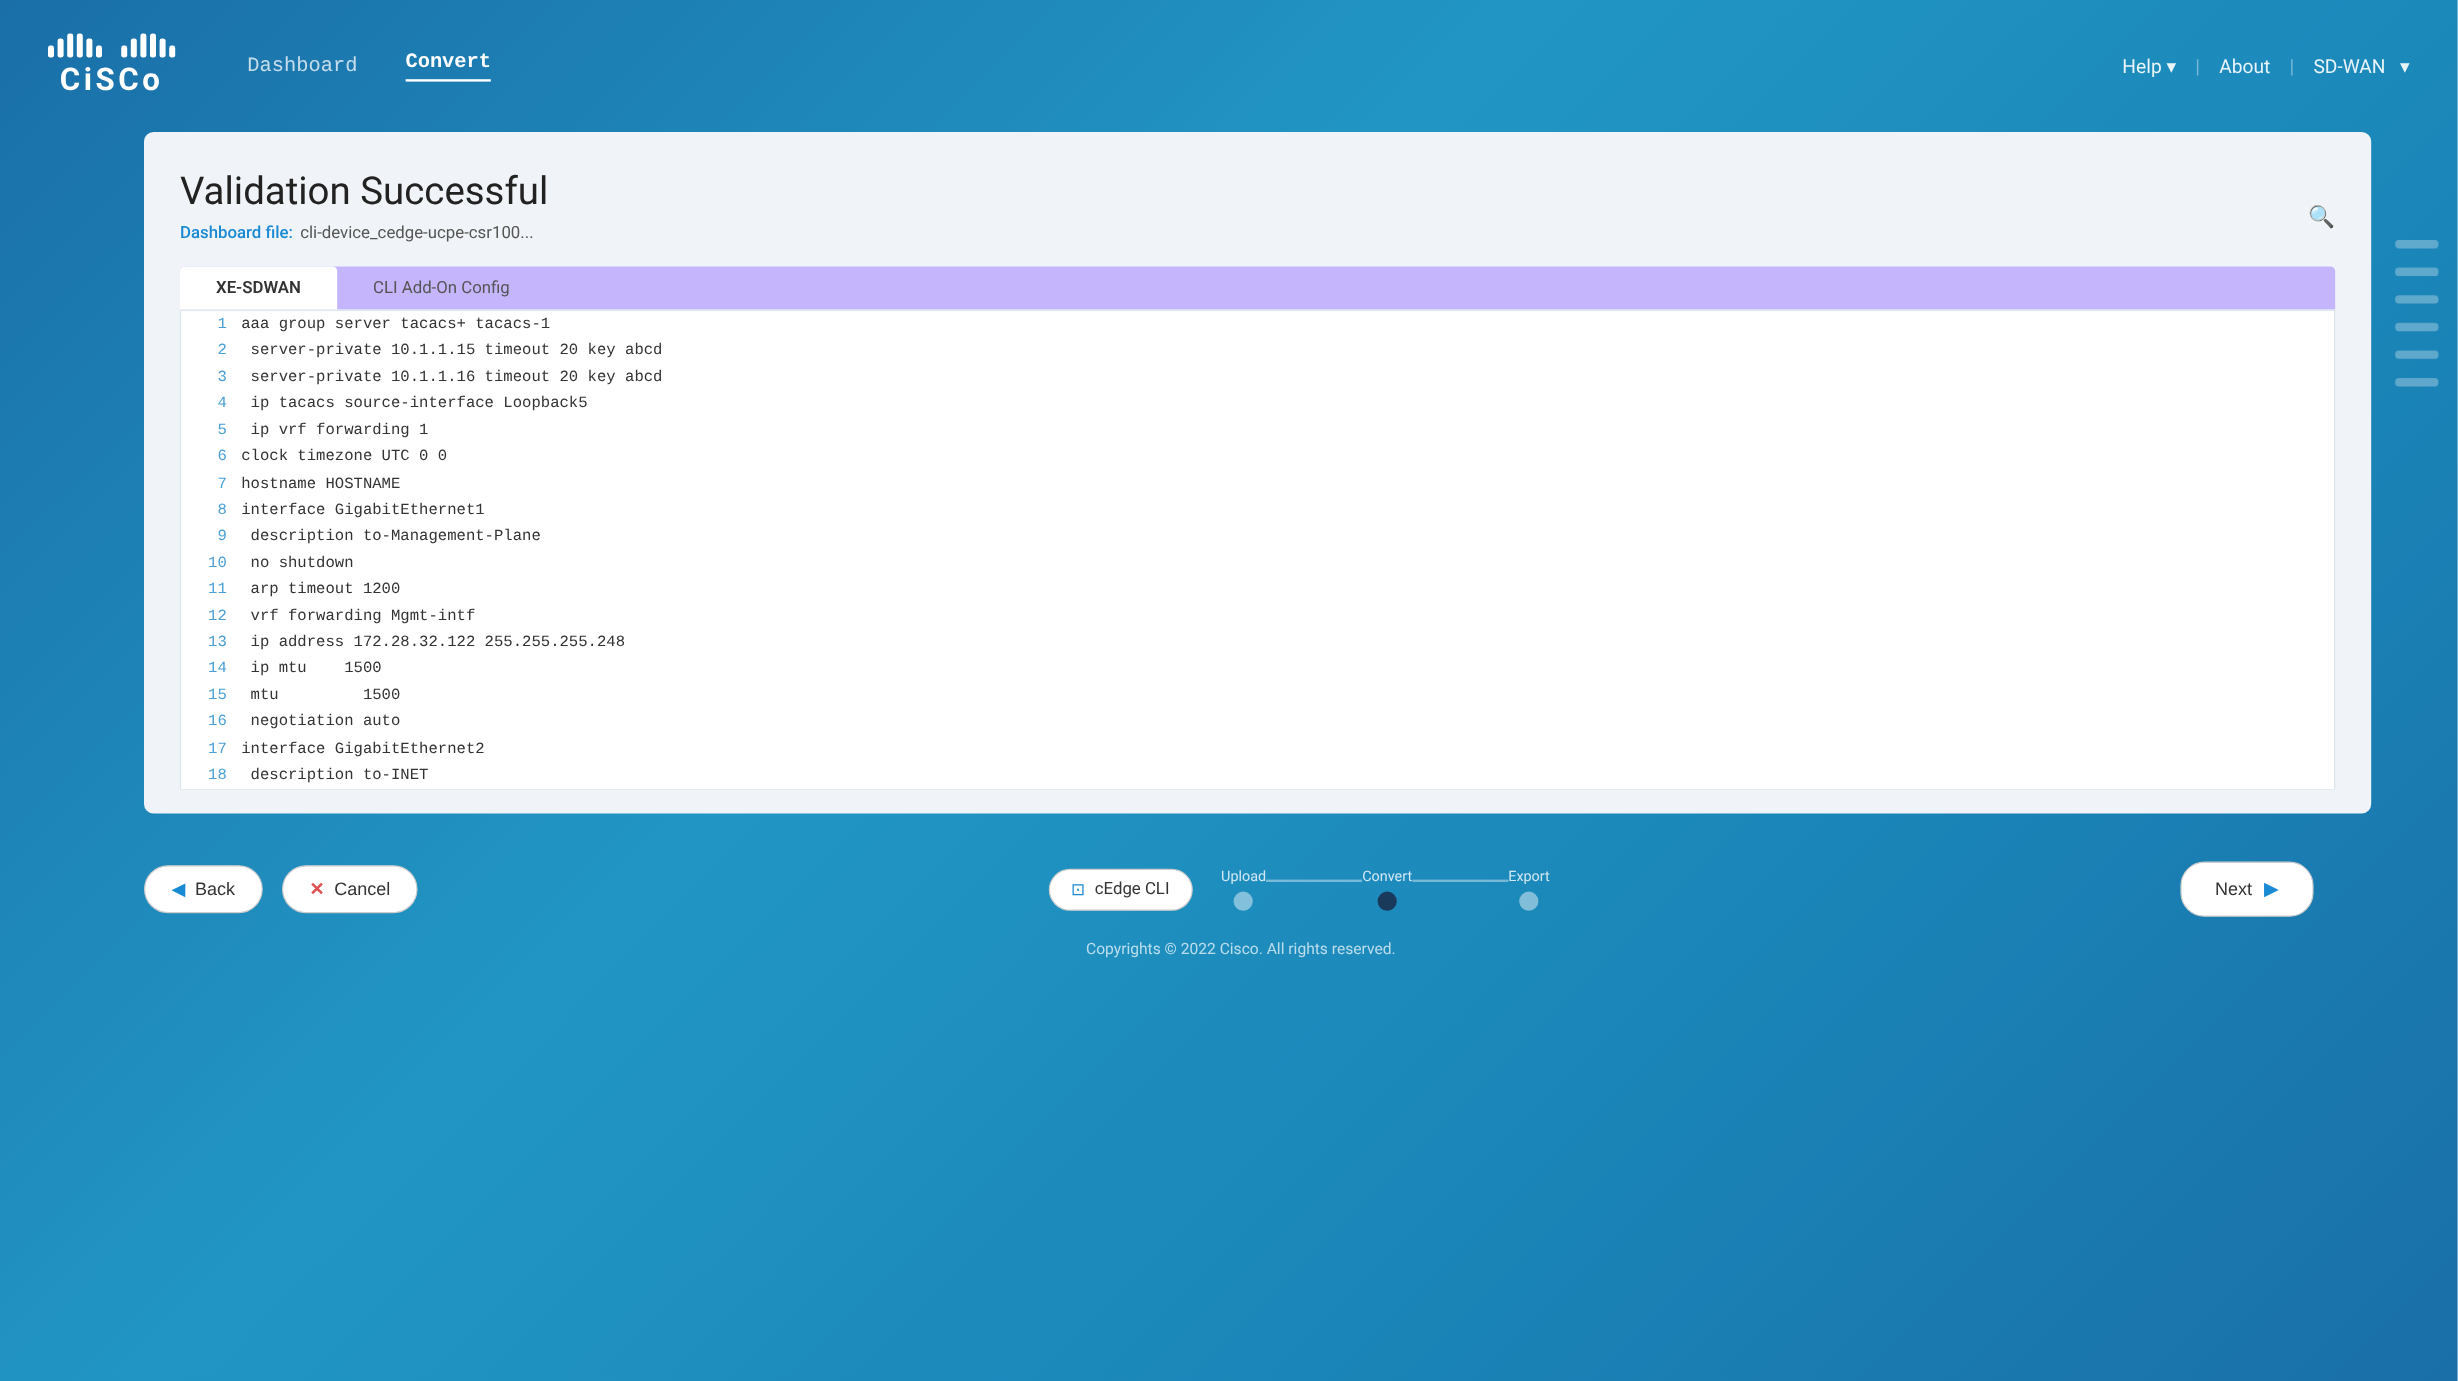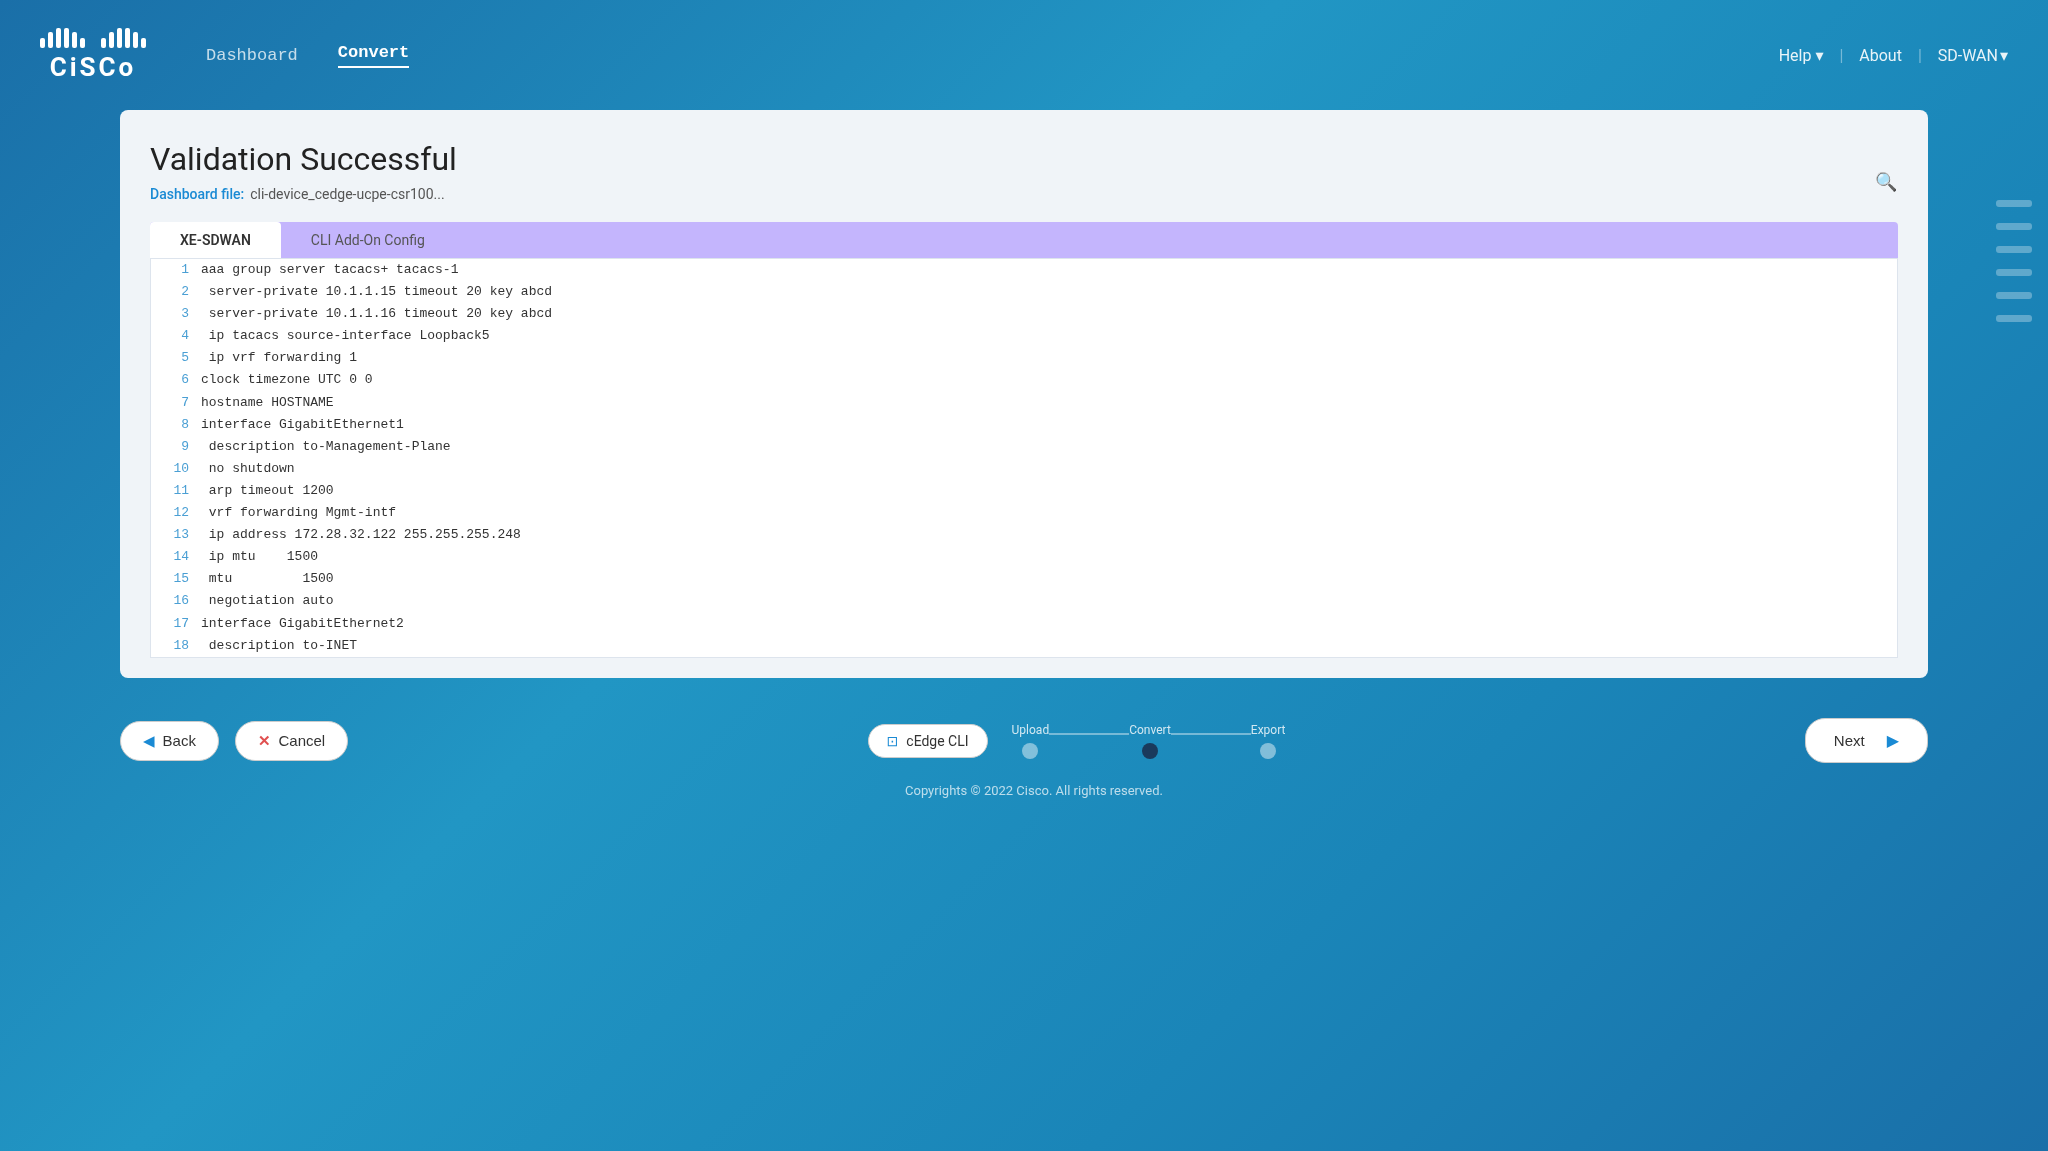--- a/index.html
+++ b/index.html
@@ -69,25 +69,25 @@
       color: rgba(255,255,255,0.4);
     }
     .help-link, .about-link, .sdwan-link {
       color: rgba(255,255,255,0.9);
       cursor: pointer;
       font-size: 16px;
     }
     .sdwan-link {
       display: flex;
       align-items: center;
-      gap: 2px;
+      gap: 12px;
     }
     
     .main-content {
-      margin: 0 120px 20px 120px;
+      margin: 0 72px 20px 120px;
       background: #f0f4f8;
       border-radius: 8px;
       padding: 30px 30px 20px 30px;
       min-height: 520px;
     }
     .validation-title {
       font-size: 32px;
       font-weight: 400;
       color: #222;
       margin-bottom: 8px;
@@ -248,21 +248,21 @@
     }
     .step-line {
       width: 80px;
       height: 2px;
       background: rgba(255,255,255,0.4);
       margin-bottom: 14px;
     }
     .next-btn {
       display: flex;
       align-items: center;
-      gap: 22px;
+      gap: 10px;
       background: white;
       border: 1px solid #ccc;
       border-radius: 20px;
       padding: 12px 28px;
       font-size: 15px;
       color: #333;
       cursor: pointer;
       font-weight: 500;
     }
     .next-arrow {

